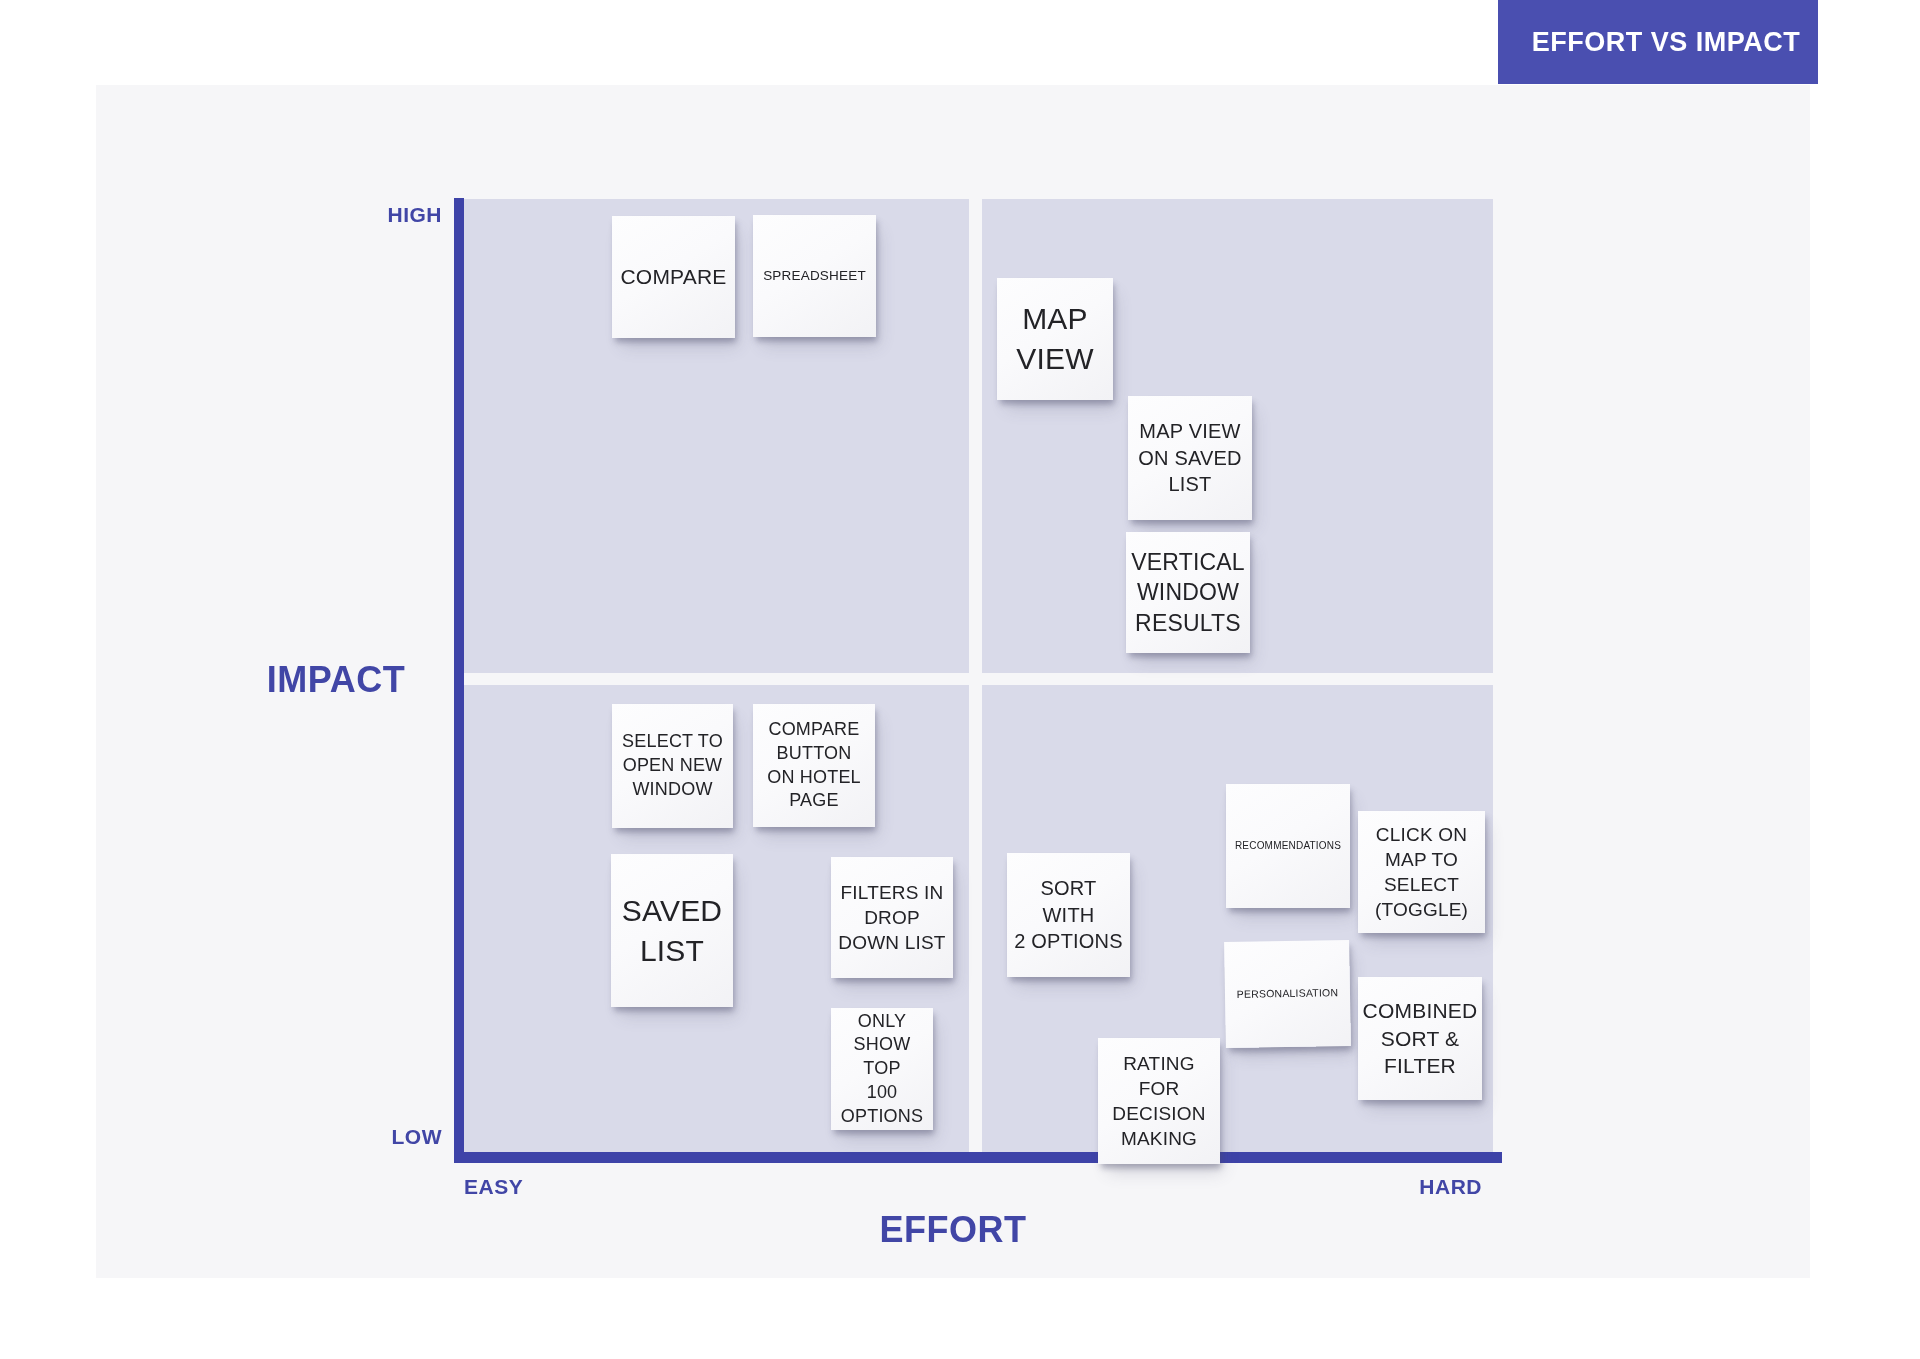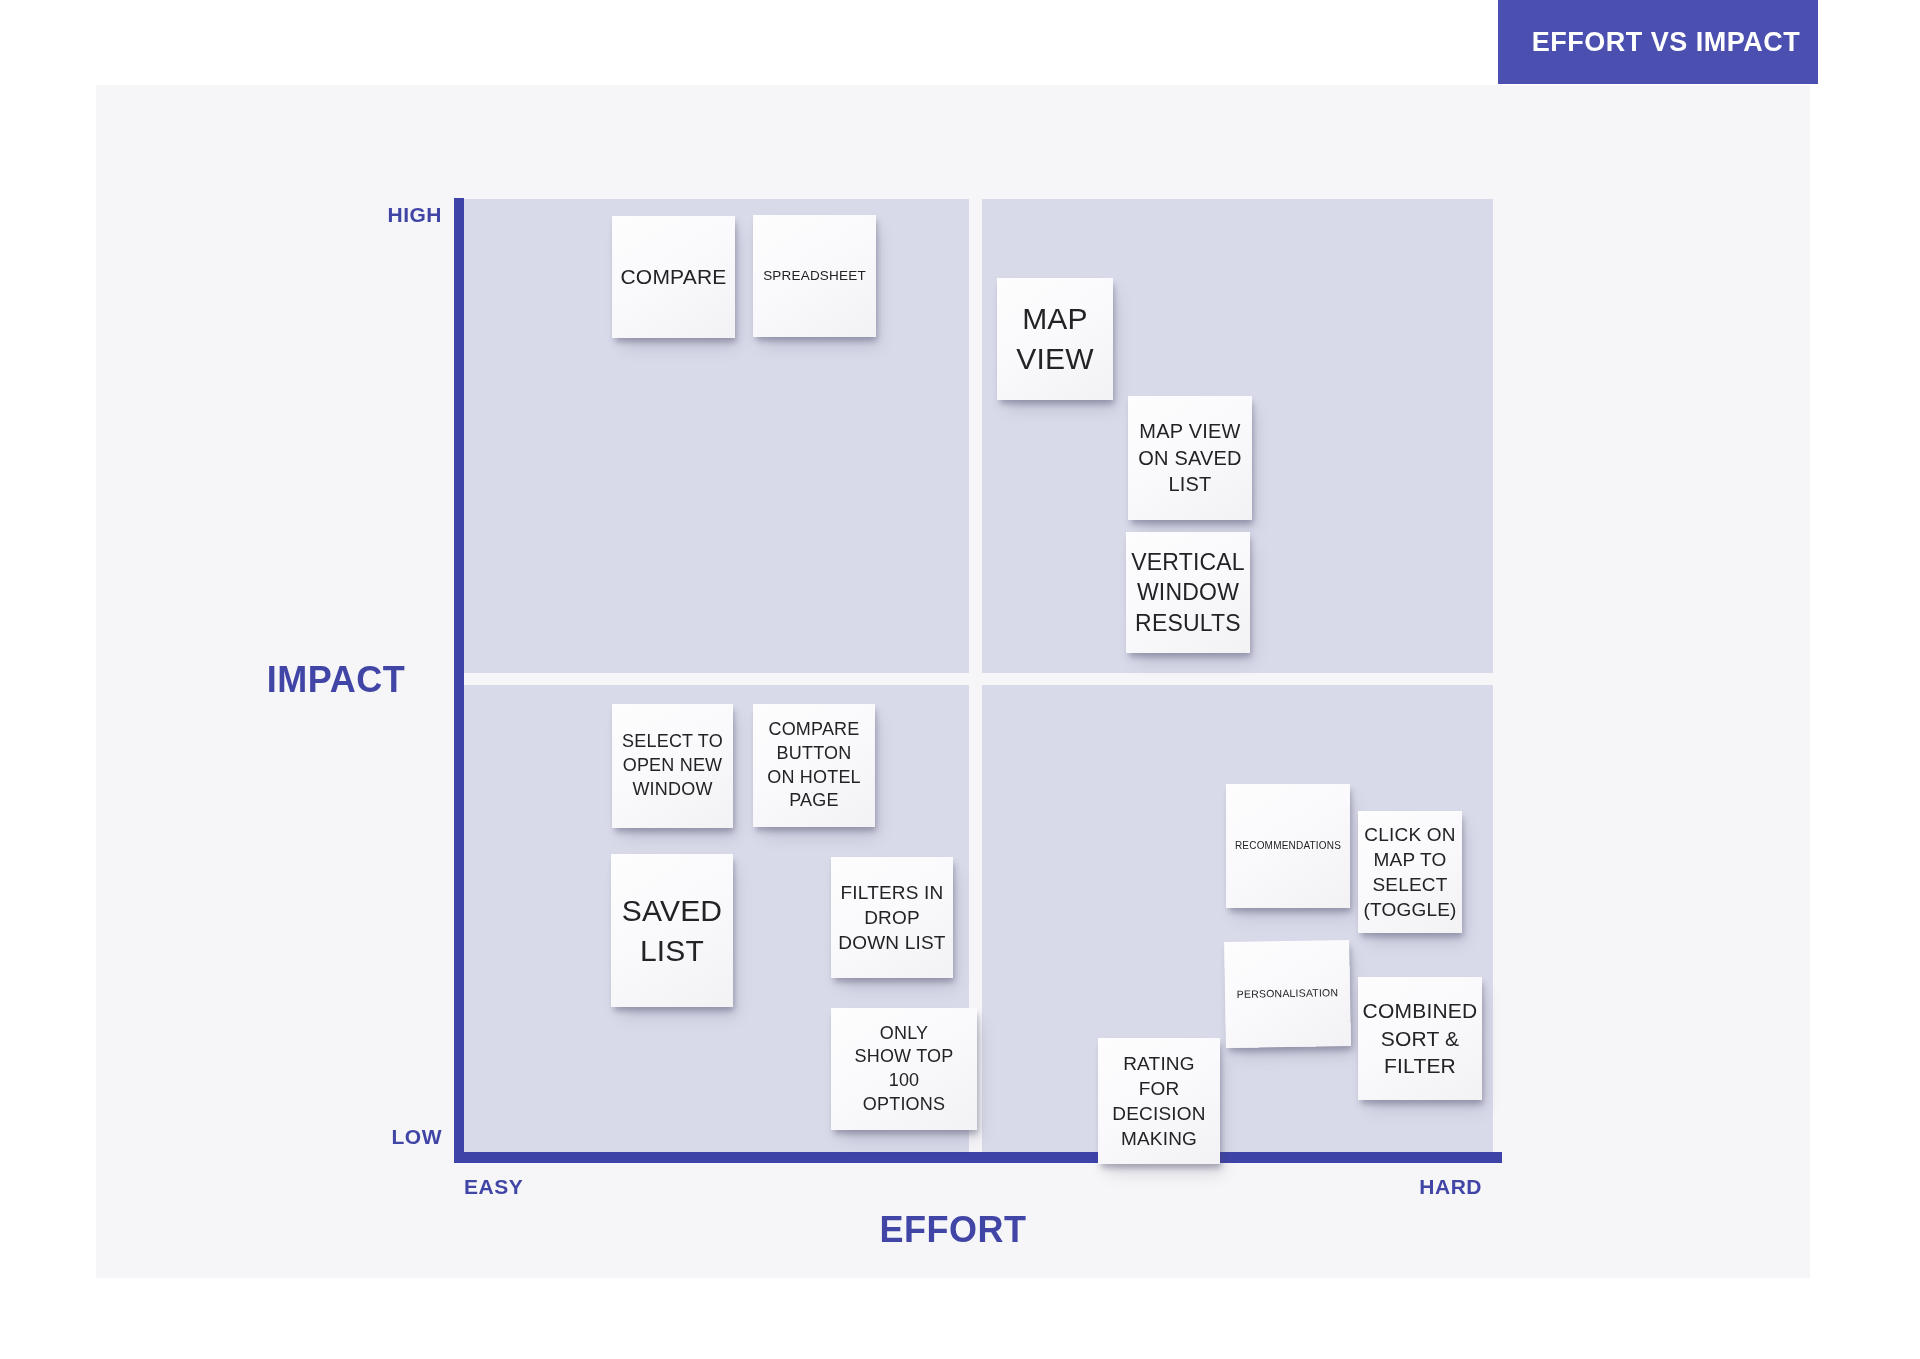--- a/index.html
+++ b/index.html
@@ -129,36 +129,41 @@
       </div>
       <div class="note" style="left: 611px; top: 854px; width: 122px; height: 153px; font-size: 30px;">
         <span class="note-text" style="color: rgb(35, 35, 39);">SAVED
 LIST</span>
       </div>
       <div class="note" style="left: 831px; top: 857px; width: 122px; height: 121px; font-size: 19px;">
         <span class="note-text" style="color: rgb(35, 35, 39);">FILTERS IN
 DROP
 DOWN LIST</span>
       </div>
-      <div class="note" style="left: 831px; top: 1008px; width: 146px; height: 122px; font-size: 18px;">
+      <div class="note" style="left: 831px; top: 1008px; width: 102px; height: 122px; font-size: 18px;">
         <span class="note-text" style="color: rgb(35, 35, 39);">ONLY
 SHOW TOP
 100
 OPTIONS</span>
+      </div>
+      <div class="note" style="left: 1007px; top: 853px; width: 123px; height: 124px; font-size: 20px;">
+        <span class="note-text" style="color: rgb(35, 35, 39);">SORT
+WITH
+2 OPTIONS</span>
       </div>
       <div class="note" style="left: 1098px; top: 994px; width: 122px; height: 126px; font-size: 19px; margin-top: 44px;">
         <span class="note-text" style="color: rgb(35, 35, 39);">RATING
 FOR
 DECISION
 MAKING</span>
       </div>
       <div class="note" style="left: 1226px; top: 784px; width: 124px; height: 124px; font-size: 10px;">
         <span class="note-text" style="color: rgb(35, 35, 39);">RECOMMENDATIONS</span>
       </div>
-      <div class="note" style="left: 1358px; top: 811px; width: 104px; height: 122px; font-size: 19px;">
+      <div class="note" style="left: 1358px; top: 811px; width: 127px; height: 122px; font-size: 19px;">
         <span class="note-text" style="color: rgb(35, 35, 39);">CLICK ON
 MAP TO
 SELECT
 (TOGGLE)</span>
       </div>
       <div class="note" style="left: 1225px; top: 941px; width: 125px; height: 106px; font-size: 10.5px; transform: rotate(-1deg);">
         <span class="note-text" style="color: rgb(35, 35, 39);">PERSONALISATION</span>
       </div>
       <div class="note" style="left: 1358px; top: 977px; width: 124px; height: 123px; font-size: 21px;">
         <span class="note-text" style="color: rgb(35, 35, 39);">COMBINED

